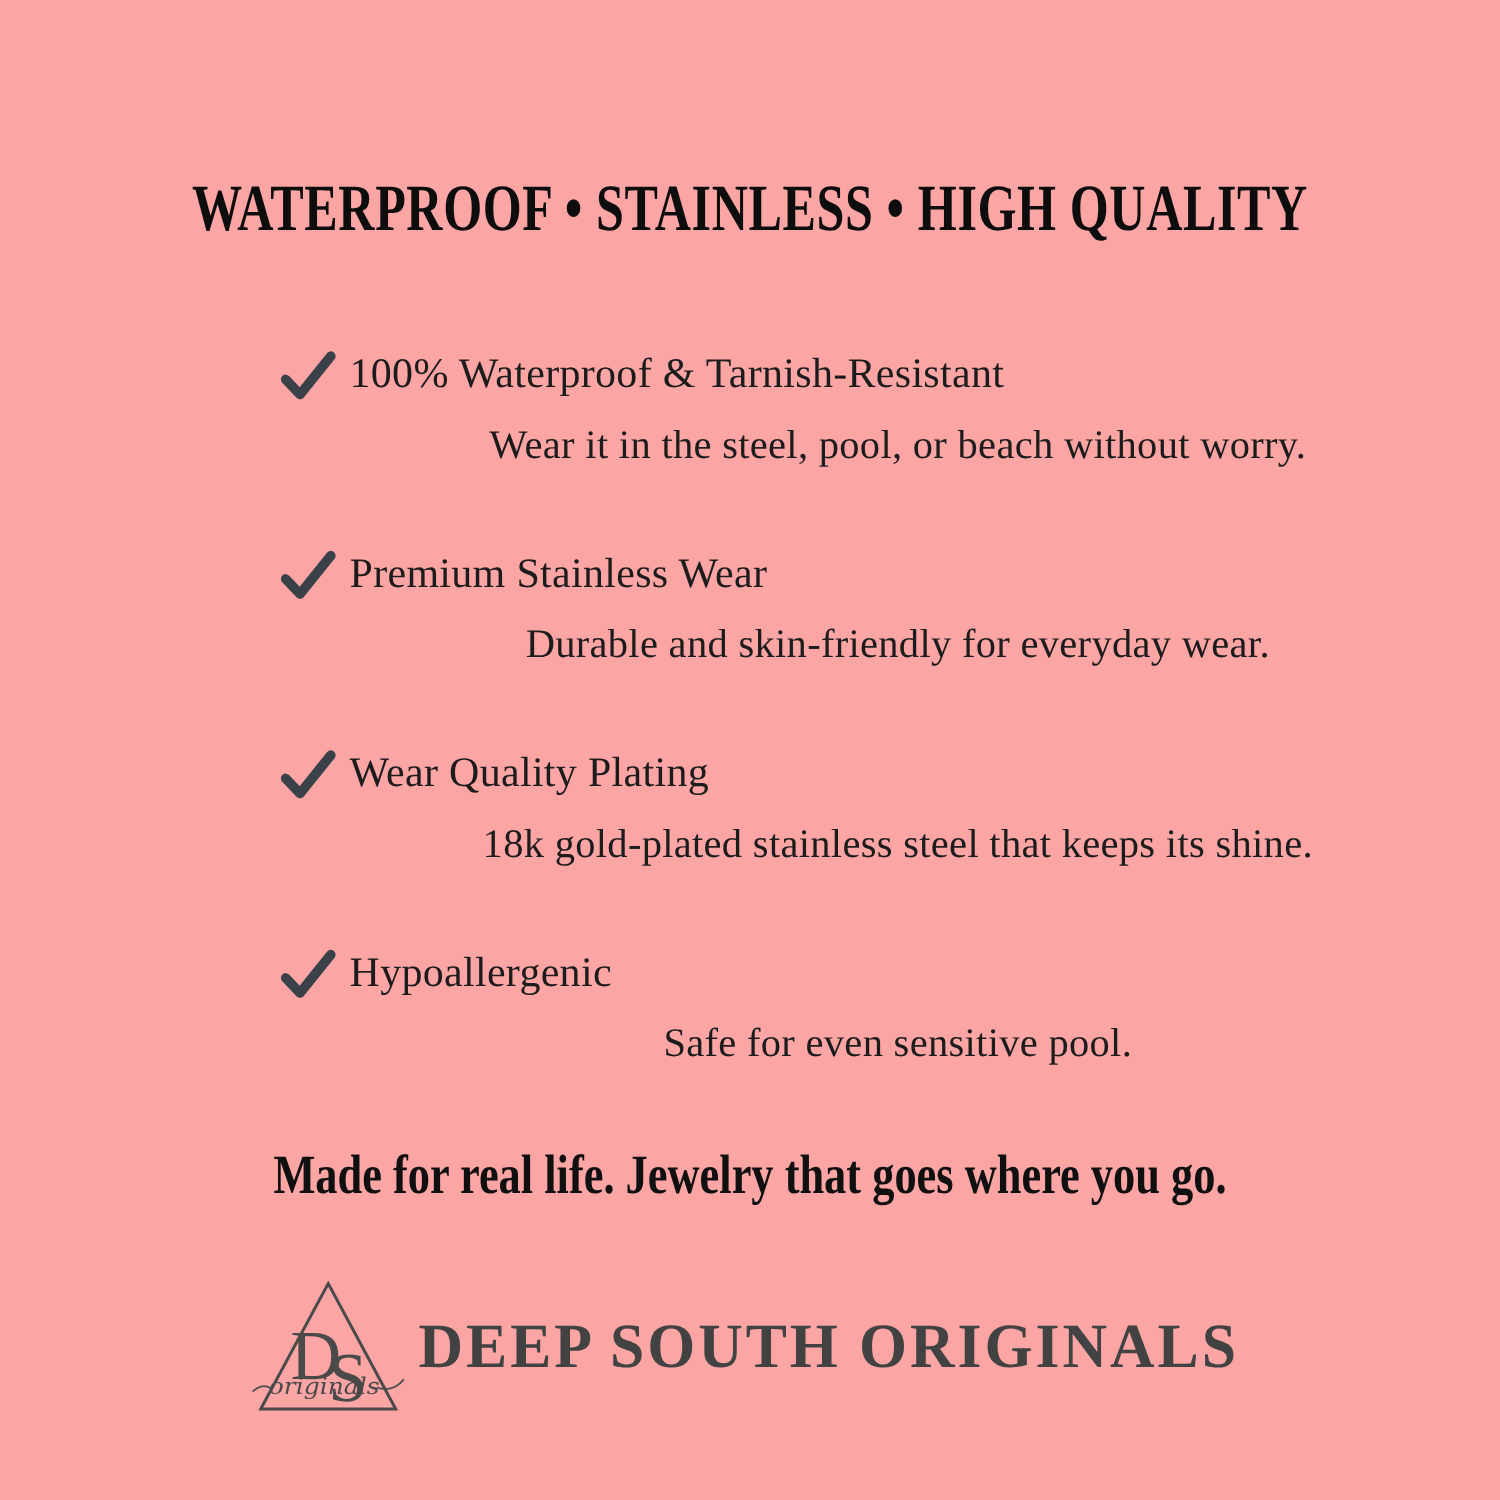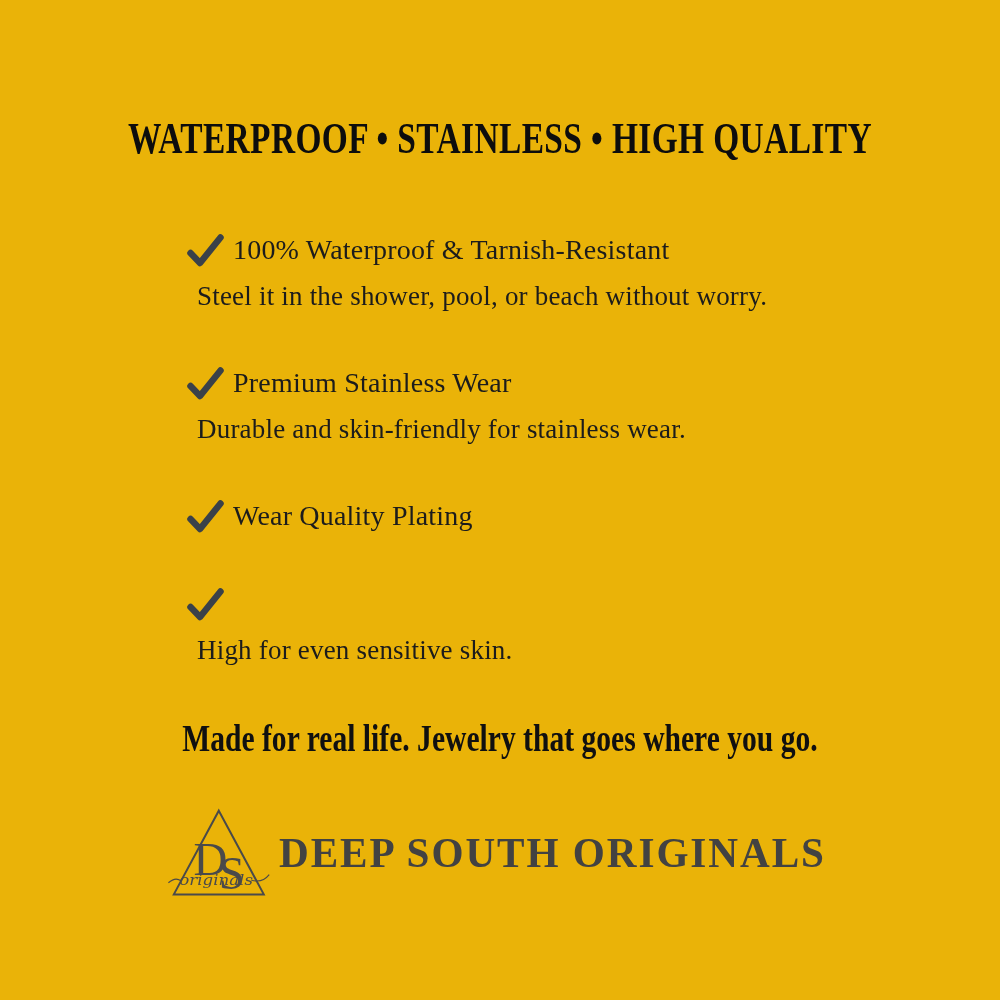--- a/index.html
+++ b/index.html
@@ -10,40 +10,41 @@
     width: 1000px;
     height: 1000px;
     background: #ffffff;
     font-family: "Liberation Serif", serif;
     overflow: hidden;
   }
   .canvas {
     position: relative;
     width: 1000px;
     height: 1000px;
-    background: #eab308;
+    background: #fca5a5;
   }
   .headline {
     margin: 0;
     padding-top: 112px;
     text-align: center;
     font-size: 44px;
     font-weight: 700;
     line-height: 54px;
     color: #0d0d0d;
     white-space: nowrap;
     transform: scaleX(0.76);
     transform-origin: 500px center;
     letter-spacing: 0.5px;
   }
   .features {
     margin: 64px 0 0 187px;
   }
   .feature {
     margin-bottom: 48px;
+    text-align: center;
   }
   .feature-title-row {
     display: flex;
     align-items: center;
     gap: 9px;
     height: 40px;
   }
   .check {
     flex: 0 0 auto;
     width: 37px;
@@ -117,55 +118,57 @@
 
     <div class="feature">
       <div class="feature-title-row">
         <span class="check">
           <svg viewBox="0 0 37 35" xmlns="http://www.w3.org/2000/svg">
             <path d="M3.5 20 L13 30 L33.5 4.5" fill="none" stroke="#3a4149" stroke-width="6.5" stroke-linecap="round" stroke-linejoin="round"></path>
           </svg>
         </span>
         <span class="feature-title">100% Waterproof &amp; Tarnish-Resistant</span>
       </div>
-      <div class="feature-desc">Steel it in the shower, pool, or beach without worry.</div>
+      <div class="feature-desc">Wear it in the steel, pool, or beach without worry.</div>
     </div>
 
     <div class="feature">
       <div class="feature-title-row">
         <span class="check">
           <svg viewBox="0 0 37 35" xmlns="http://www.w3.org/2000/svg">
             <path d="M3.5 20 L13 30 L33.5 4.5" fill="none" stroke="#3a4149" stroke-width="6.5" stroke-linecap="round" stroke-linejoin="round"></path>
           </svg>
         </span>
         <span class="feature-title">Premium Stainless Wear</span>
       </div>
-      <div class="feature-desc">Durable and skin-friendly for stainless wear.</div>
+      <div class="feature-desc">Durable and skin-friendly for everyday wear.</div>
     </div>
 
     <div class="feature">
       <div class="feature-title-row">
         <span class="check">
           <svg viewBox="0 0 37 35" xmlns="http://www.w3.org/2000/svg">
             <path d="M3.5 20 L13 30 L33.5 4.5" fill="none" stroke="#3a4149" stroke-width="6.5" stroke-linecap="round" stroke-linejoin="round"></path>
           </svg>
         </span>
         <span class="feature-title">Wear Quality Plating</span>
       </div>
+      <div class="feature-desc">18k gold-plated stainless steel that keeps its shine.</div>
     </div>
 
     <div class="feature">
       <div class="feature-title-row">
         <span class="check">
           <svg viewBox="0 0 37 35" xmlns="http://www.w3.org/2000/svg">
             <path d="M3.5 20 L13 30 L33.5 4.5" fill="none" stroke="#3a4149" stroke-width="6.5" stroke-linecap="round" stroke-linejoin="round"></path>
           </svg>
         </span>
+        <span class="feature-title">Hypoallergenic</span>
       </div>
-      <div class="feature-desc">High for even sensitive skin.</div>
+      <div class="feature-desc">Safe for even sensitive pool.</div>
     </div>
 
   </div>
 
   <div class="tagline">Made for real life. Jewelry that goes where you go.</div>
 
   <div class="brand-row">
     <span class="brand-logo">
       <svg viewBox="0 0 120 100" xmlns="http://www.w3.org/2000/svg">
         <polygon points="62,3 112,96 12,96" fill="none" stroke="#4a4a4a" stroke-width="2.2"></polygon>

